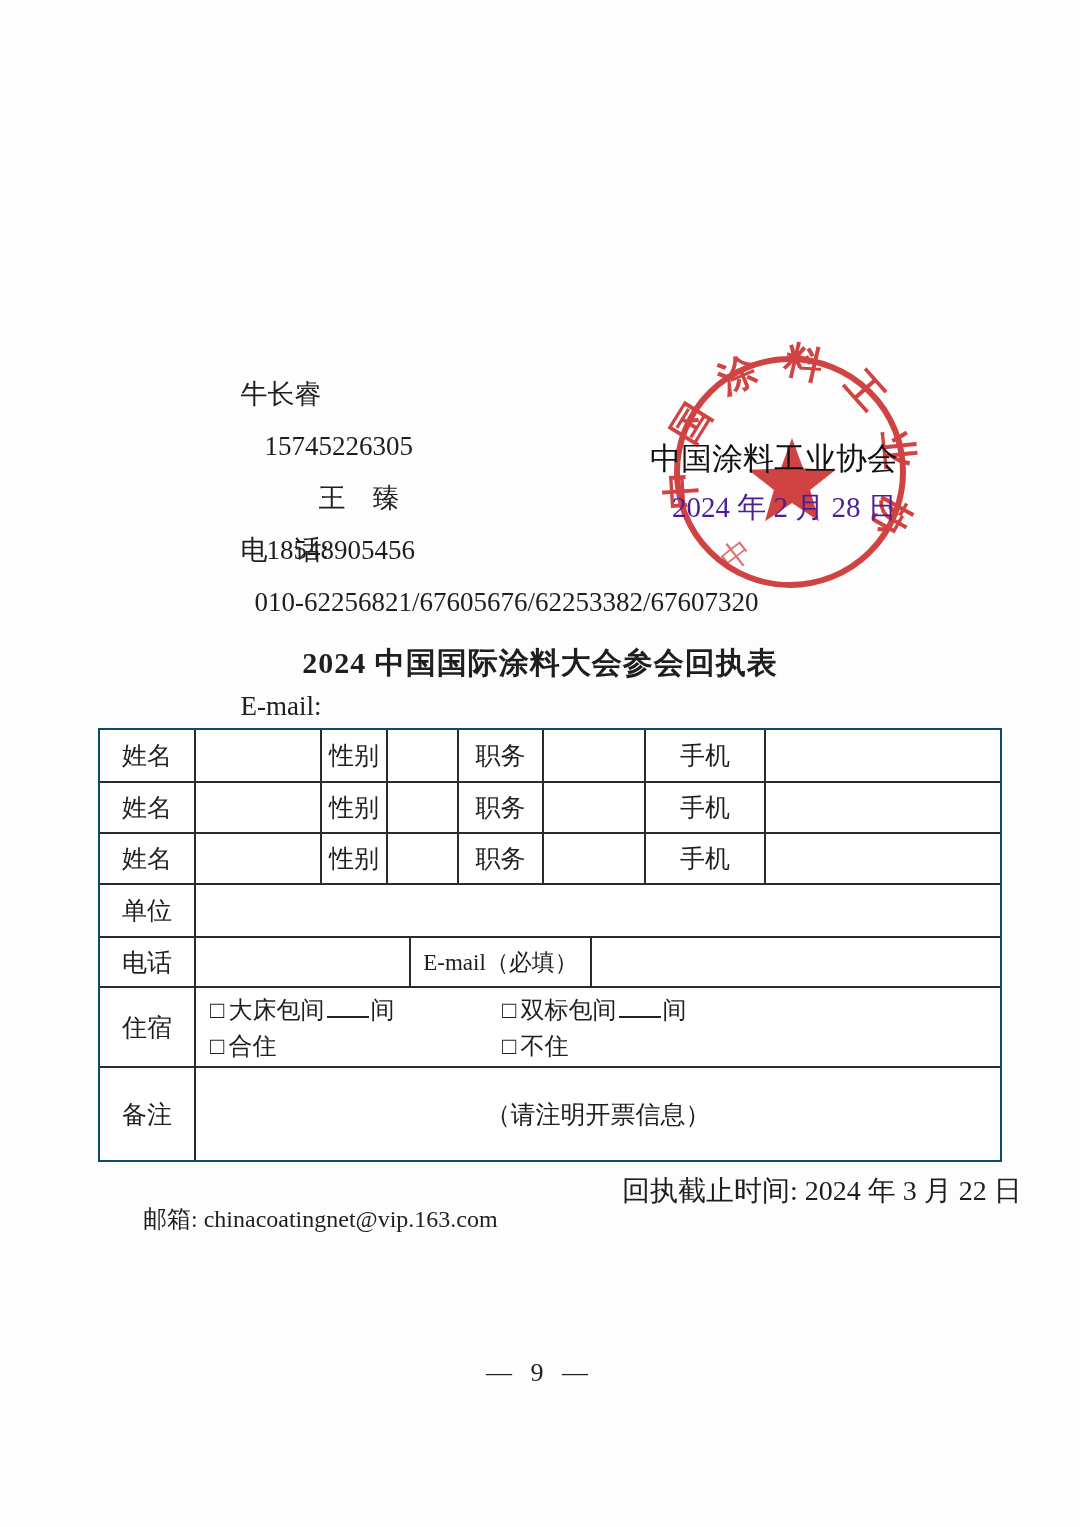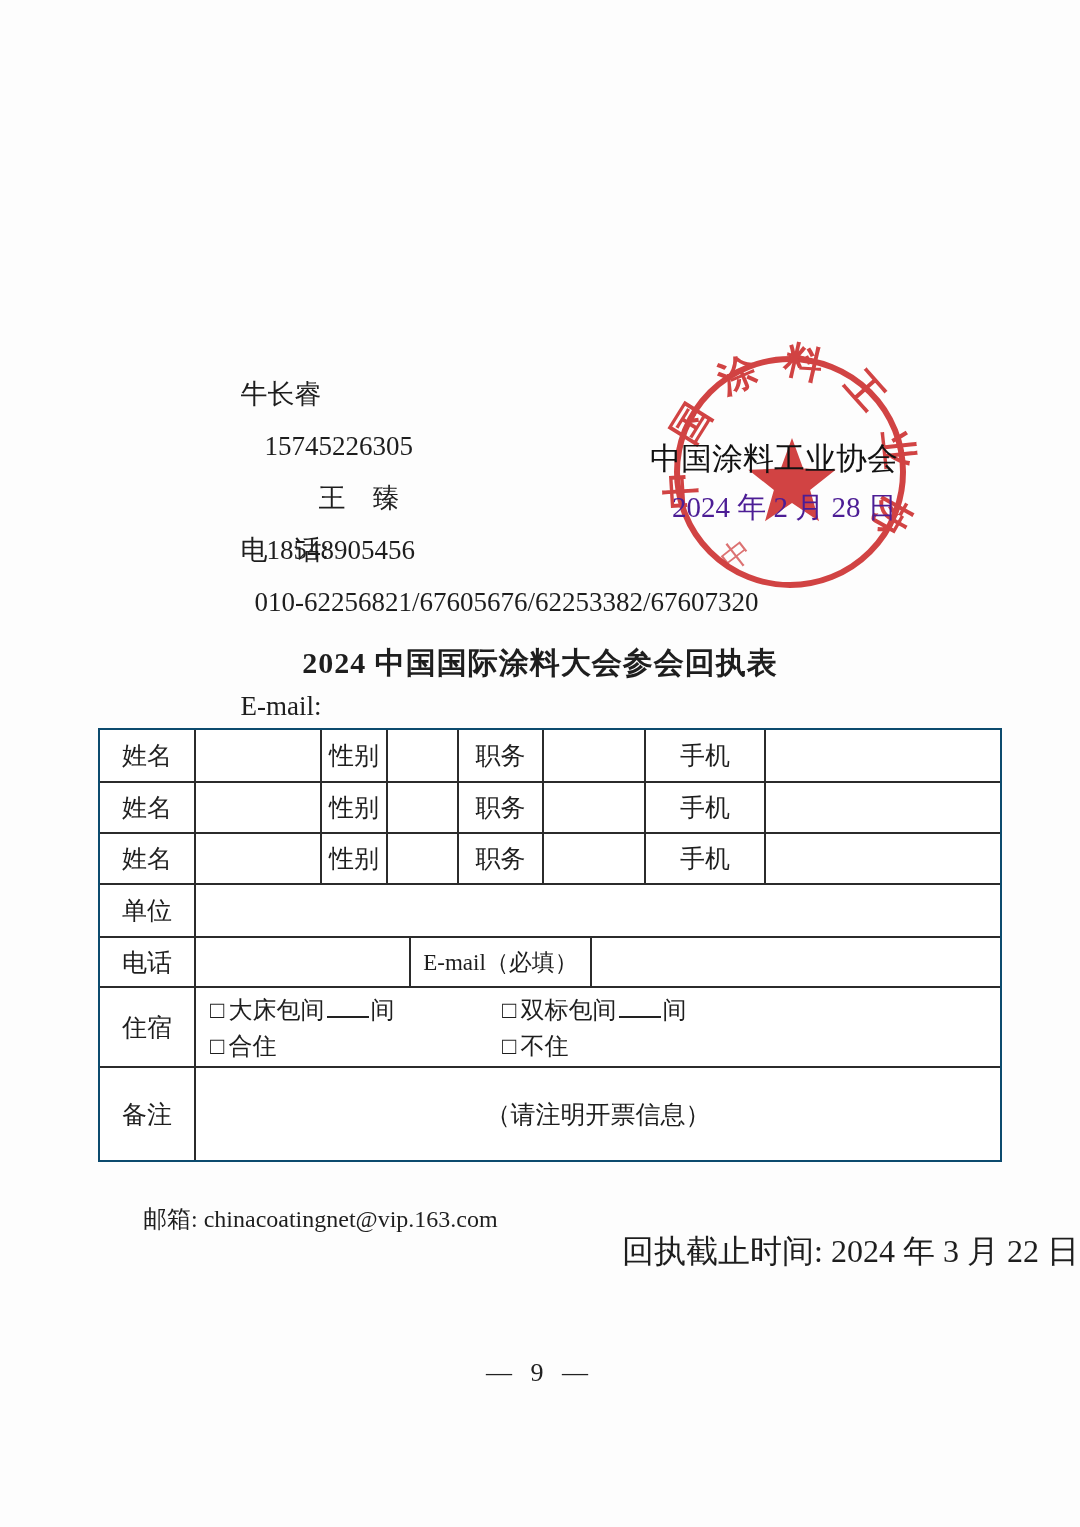--- a/index.html
+++ b/index.html
@@ -33,21 +33,21 @@
   .c5{width:85px;} .c6{width:102px;} .c7{width:120px;} .c8{flex:1;}
   .p2{width:215px;} .p3{width:181px;font-size:23px;}
   .stay-content{flex:1;display:block;padding:6px 0 4px 14px;}
   .stay-grid{display:grid;grid-template-columns:292px auto;row-gap:4px;font-size:24px;line-height:32px;}
   .opt{white-space:nowrap;}
   .opt .box{margin-right:4px;}
   .blank-line{display:inline-block;width:42px;height:22px;border-bottom:2px solid #222;margin:0 2px;vertical-align:baseline;}
   .notes-hint{font-size:25px;}
   
   .foot-email{position:absolute;left:143px;top:1203px;font-size:24px;}
-  .foot-deadline{position:absolute;left:622px;top:1230px;font-size:32px;white-space:pre;}
+  .foot-deadline{position:absolute;left:622px;top:1172px;font-size:28px;white-space:pre;}
   .page-num{position:absolute;left:0;top:1358px;width:1080px;text-align:center;
     font-size:26px;letter-spacing:6px;color:#222;}
 </style>
 </head>
 <body>
 
 <div class="page">
 
   <div class="contacts">
     <span class="row">

